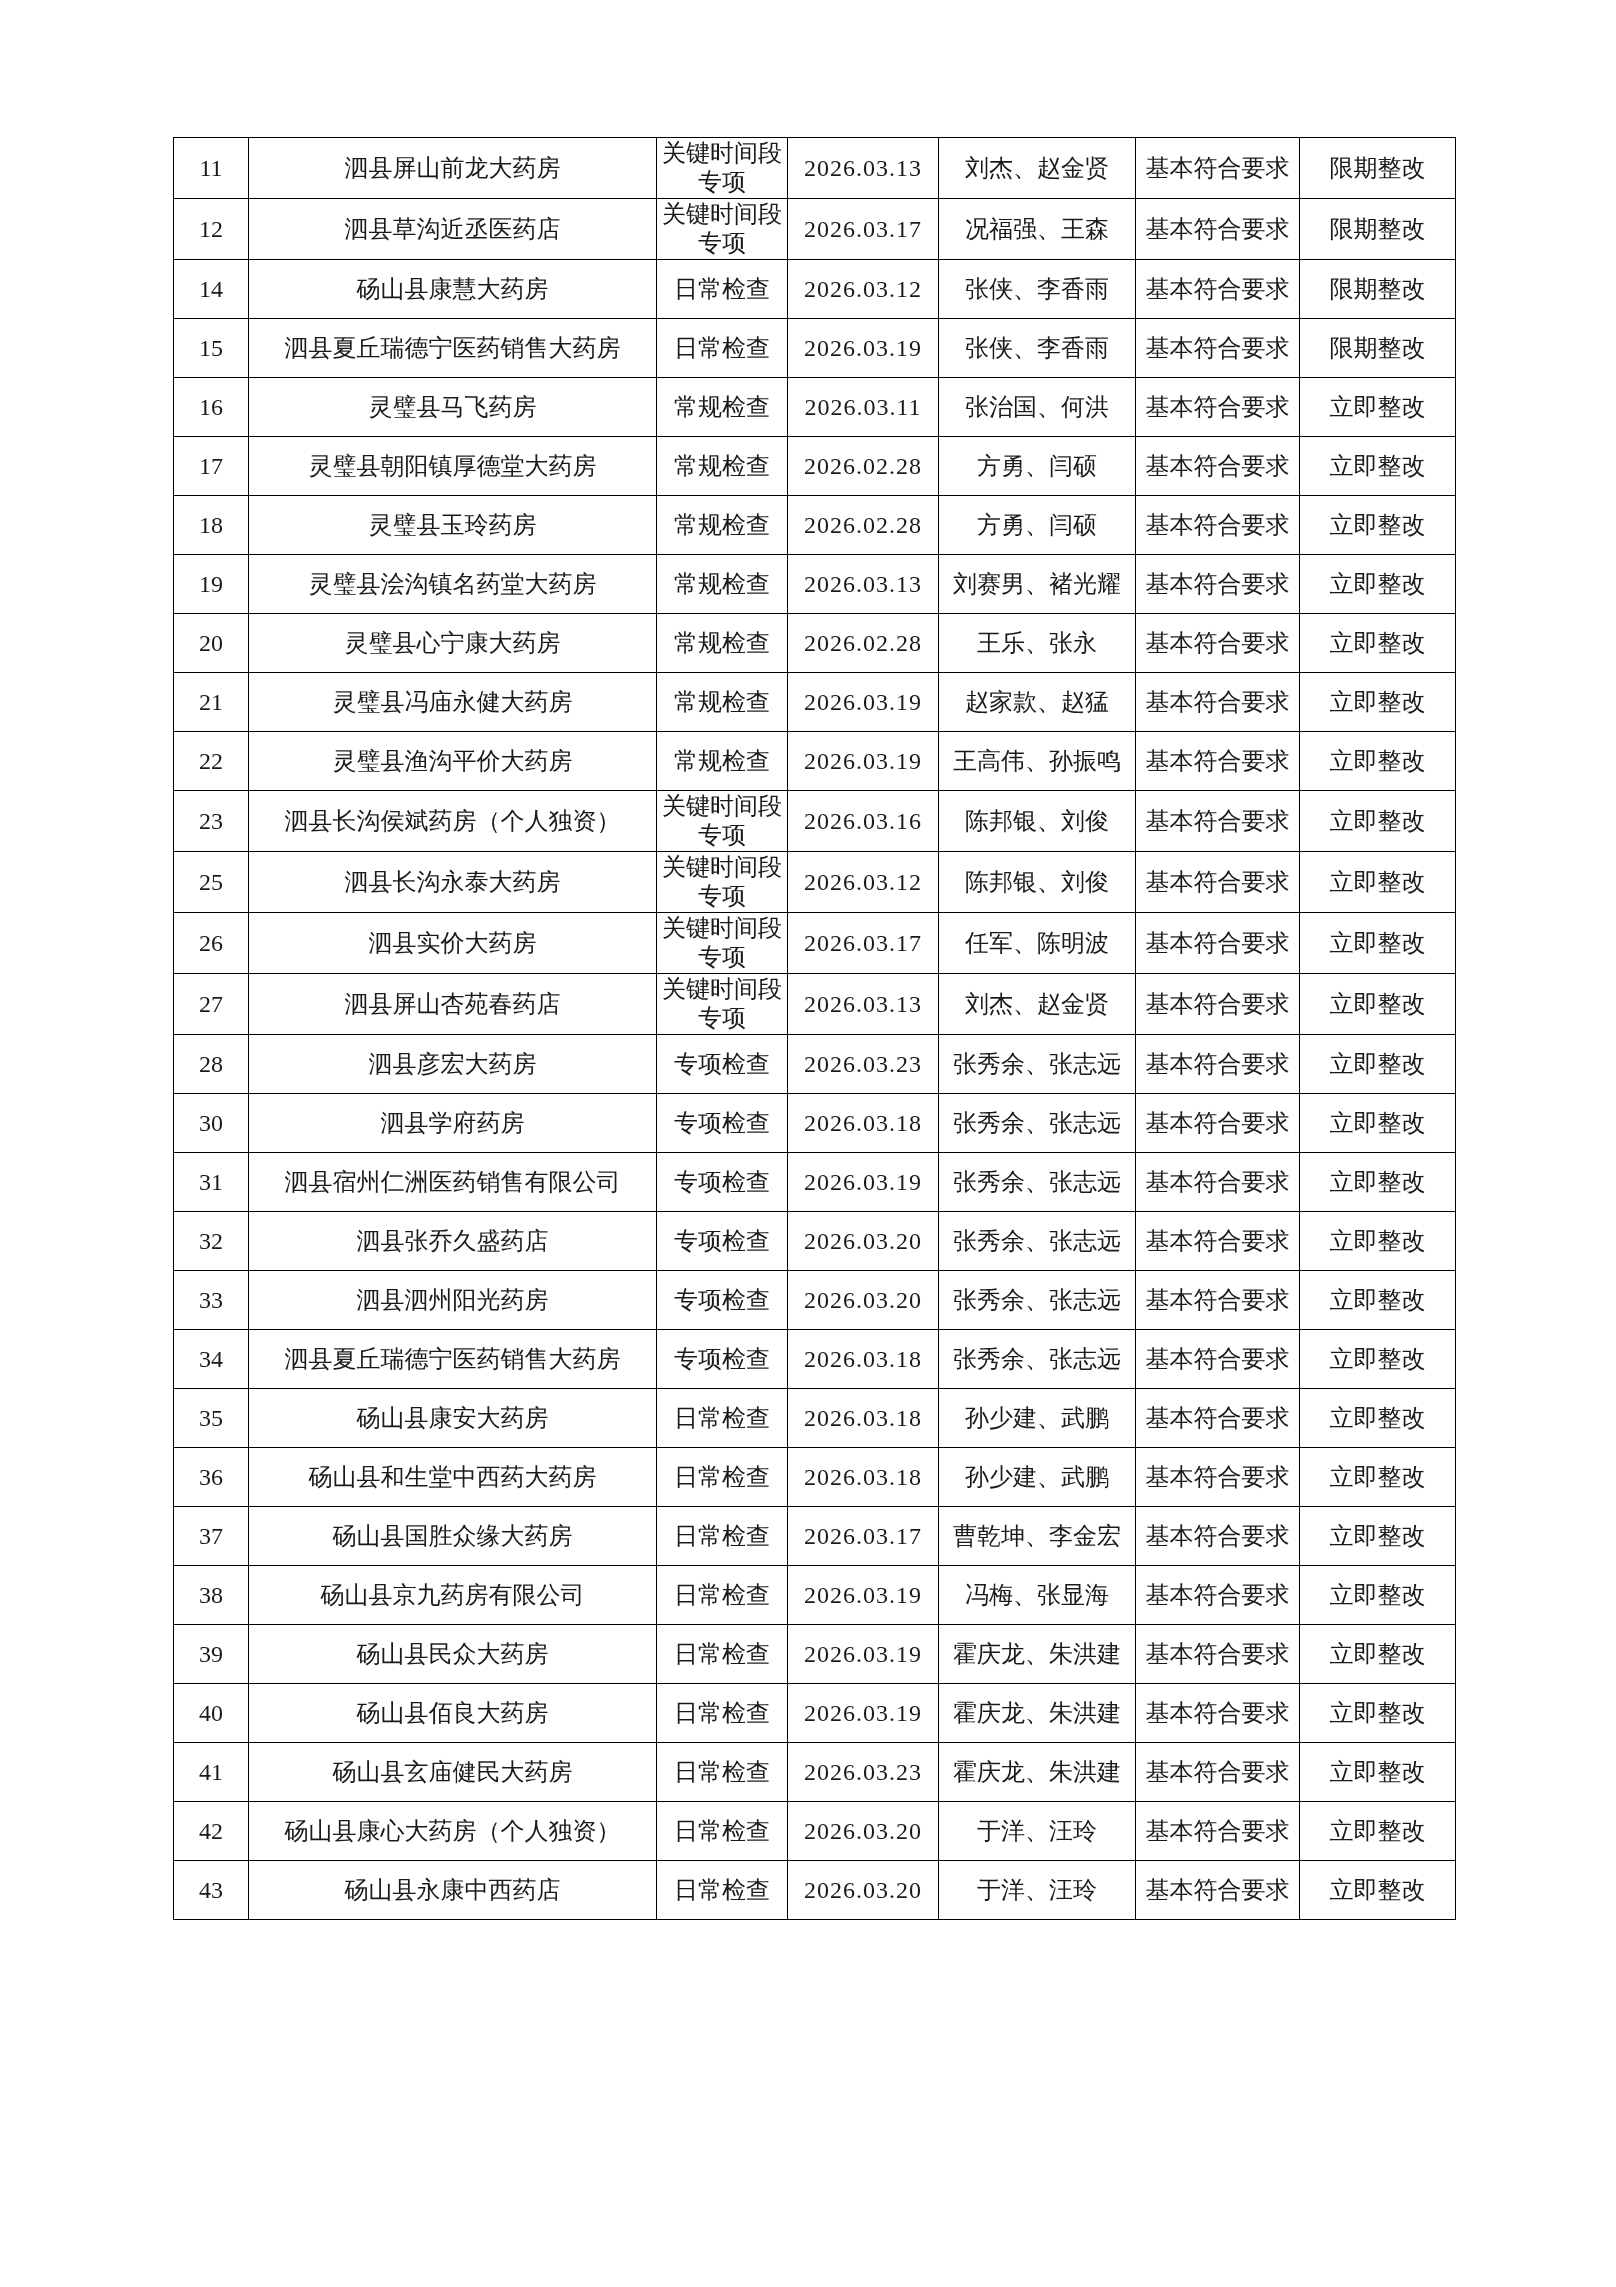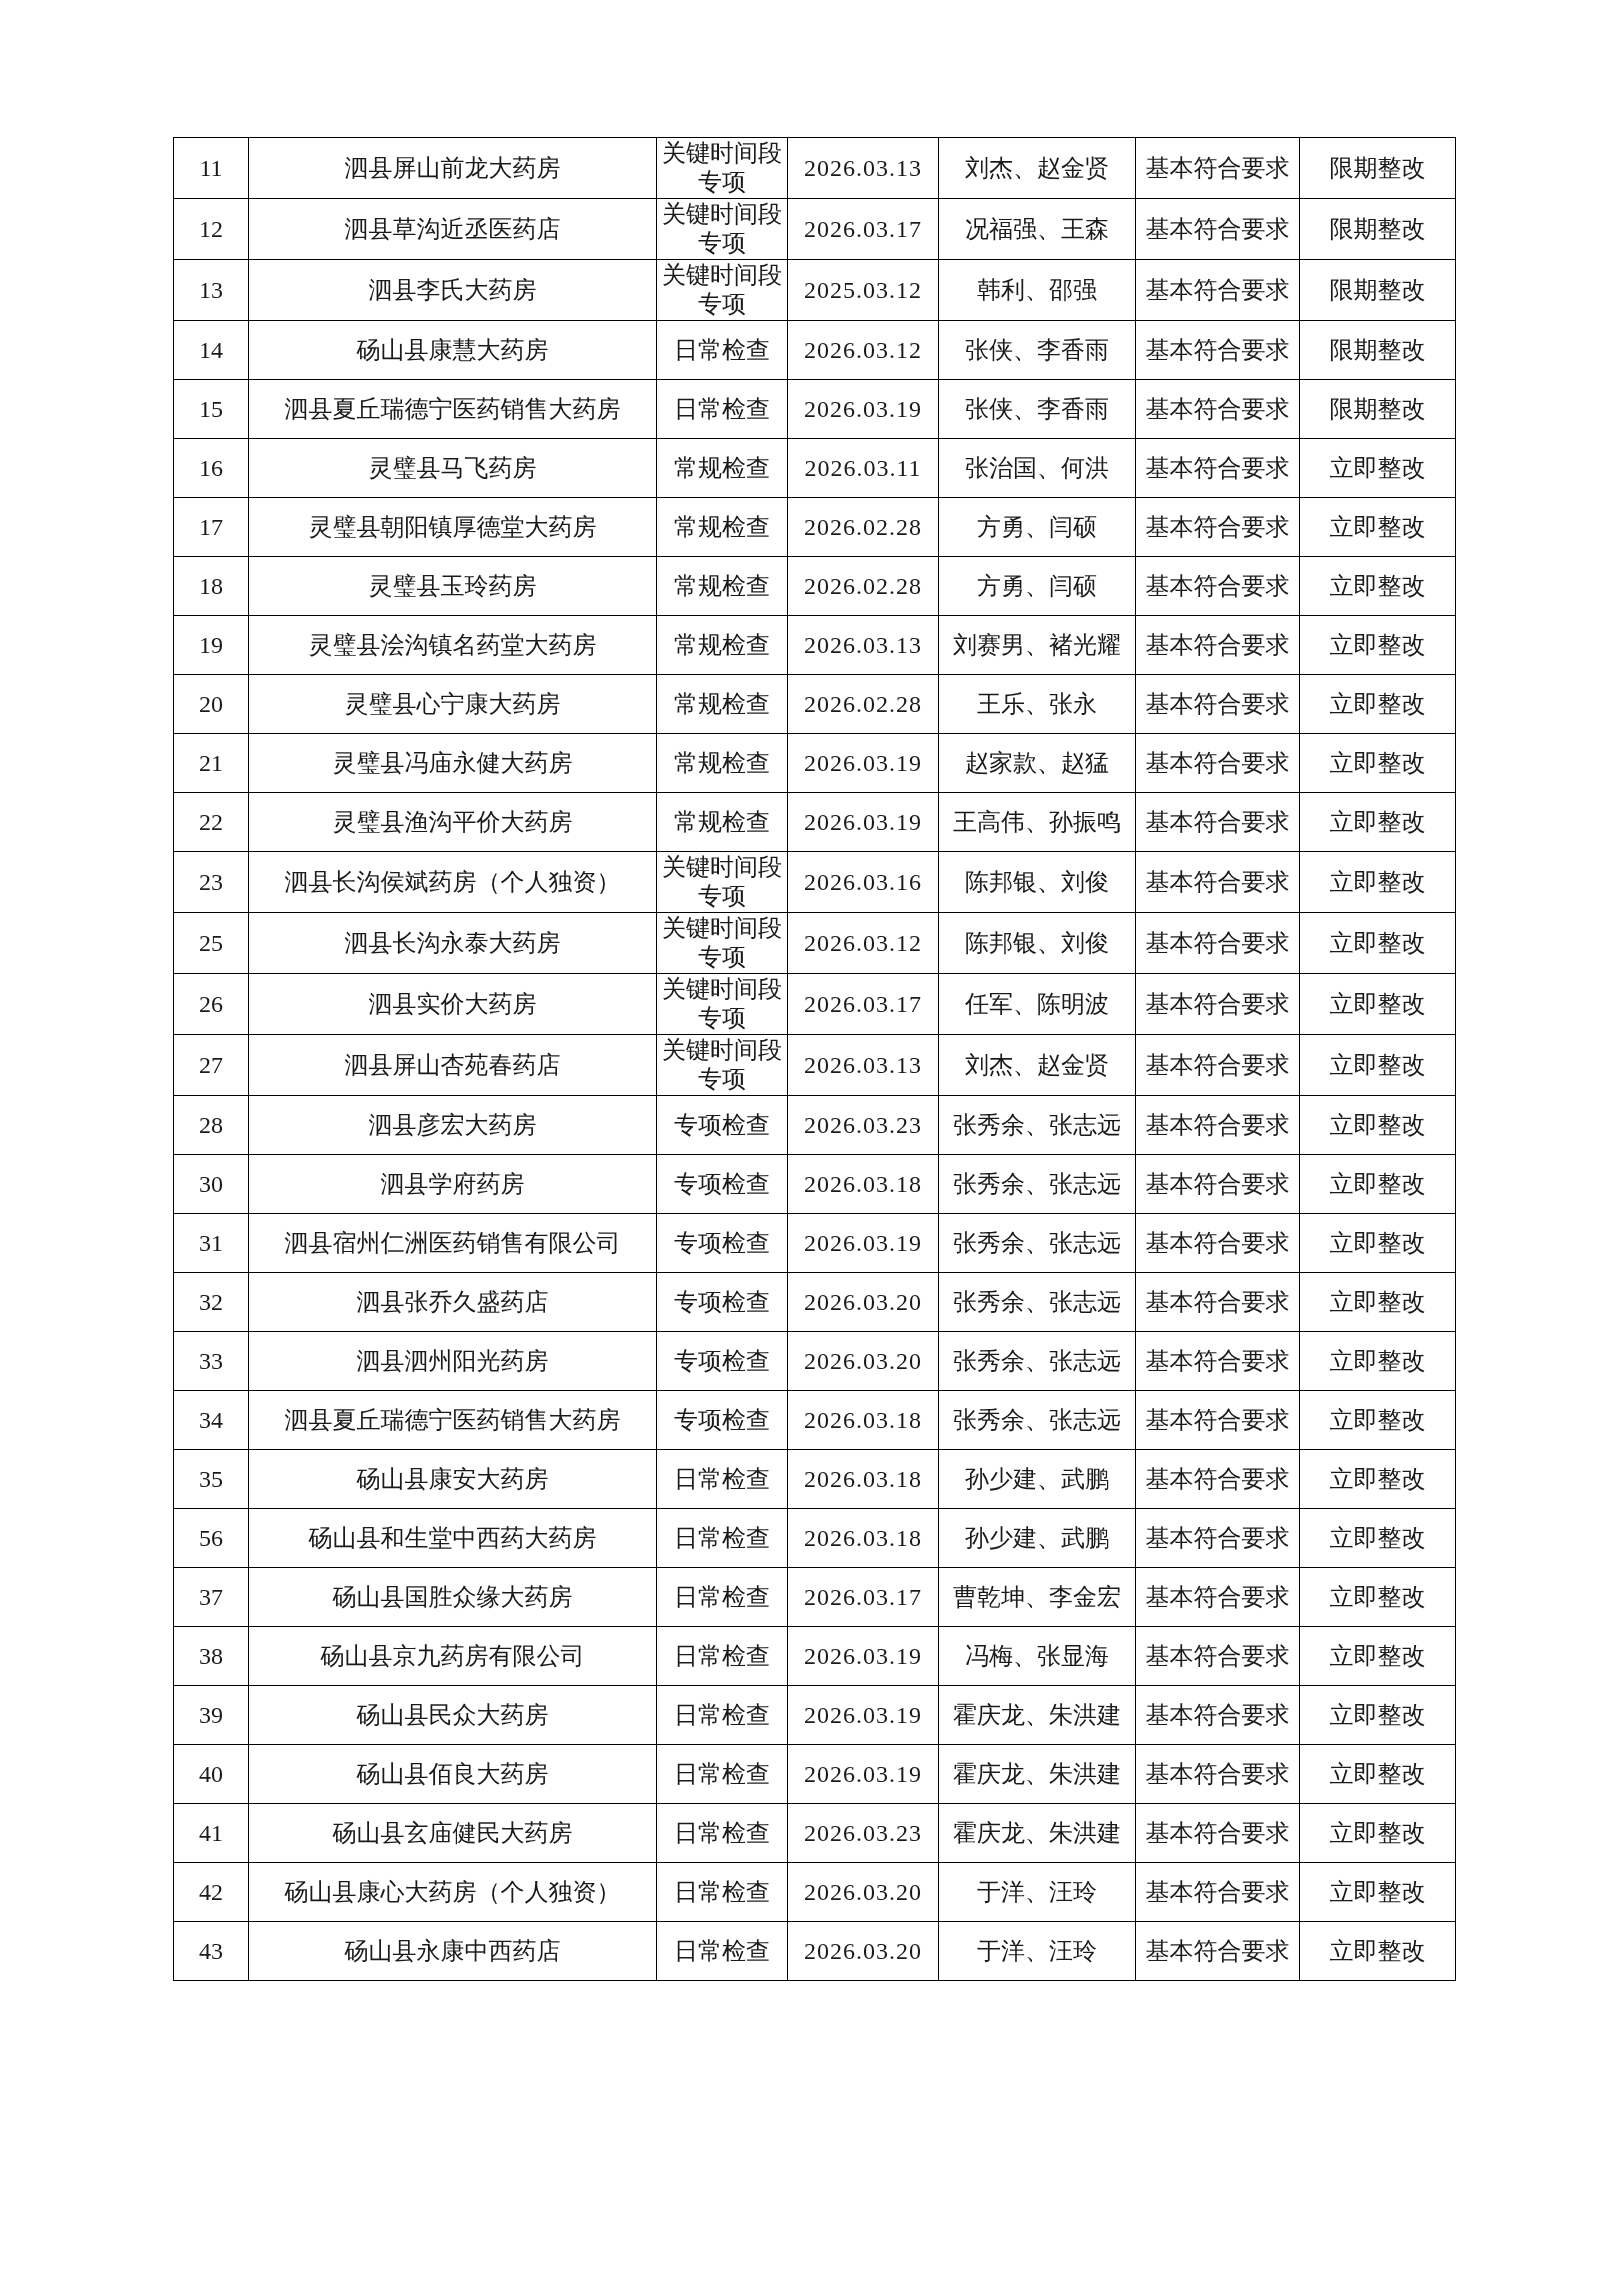--- a/index.html
+++ b/index.html
@@ -83,29 +83,20 @@
         <tr>
     <td class="c-no">12</td>
     <td class="c-name">泗县草沟近丞医药店</td>
     <td class="c-type">关键时间段专项</td>
     <td class="c-date">2026.03.17</td>
     <td class="c-insp">况福强、王森</td>
     <td class="c-result">基本符合要求</td>
     <td class="c-action">限期整改</td>
   </tr>
         <tr>
-    <td class="c-no">13</td>
-    <td class="c-name">泗县李氏大药房</td>
-    <td class="c-type">关键时间段专项</td>
-    <td class="c-date">2025.03.12</td>
-    <td class="c-insp">韩利、邵强</td>
-    <td class="c-result">基本符合要求</td>
-    <td class="c-action">限期整改</td>
-  </tr>
-        <tr>
     <td class="c-no">14</td>
     <td class="c-name">砀山县康慧大药房</td>
     <td class="c-type">日常检查</td>
     <td class="c-date">2026.03.12</td>
     <td class="c-insp">张侠、李香雨</td>
     <td class="c-result">基本符合要求</td>
     <td class="c-action">限期整改</td>
   </tr>
         <tr>
     <td class="c-no">15</td>
@@ -272,21 +263,21 @@
         <tr>
     <td class="c-no">35</td>
     <td class="c-name">砀山县康安大药房</td>
     <td class="c-type">日常检查</td>
     <td class="c-date">2026.03.18</td>
     <td class="c-insp">孙少建、武鹏</td>
     <td class="c-result">基本符合要求</td>
     <td class="c-action">立即整改</td>
   </tr>
         <tr>
-    <td class="c-no">56</td>
+    <td class="c-no">36</td>
     <td class="c-name">砀山县和生堂中西药大药房</td>
     <td class="c-type">日常检查</td>
     <td class="c-date">2026.03.18</td>
     <td class="c-insp">孙少建、武鹏</td>
     <td class="c-result">基本符合要求</td>
     <td class="c-action">立即整改</td>
   </tr>
         <tr>
     <td class="c-no">37</td>
     <td class="c-name">砀山县国胜众缘大药房</td>

